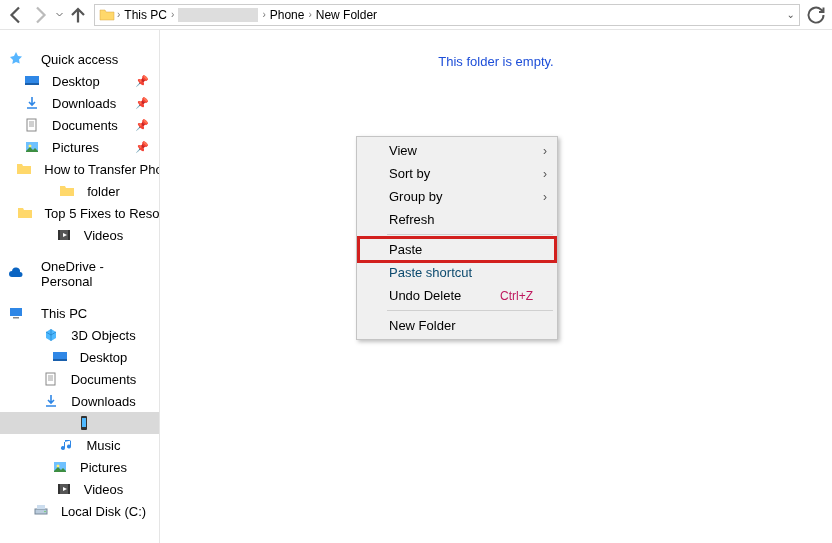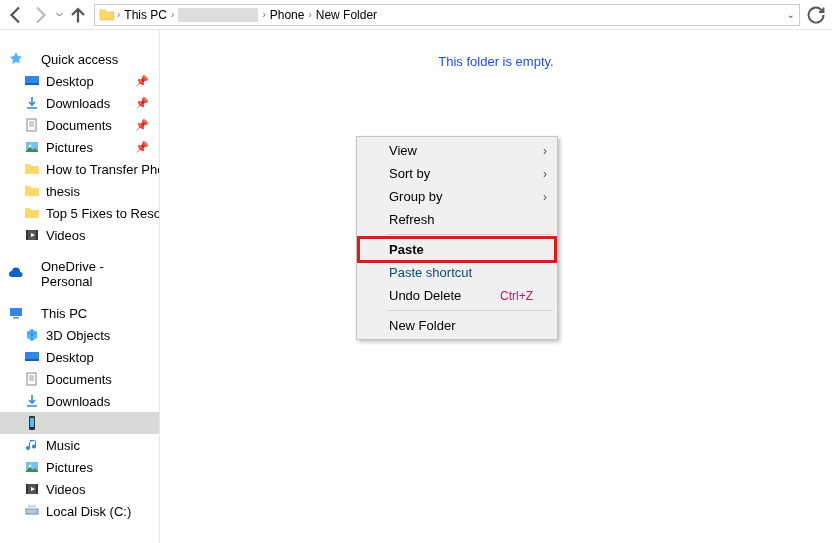--- a/index.html
+++ b/index.html
@@ -16,36 +16,36 @@
 .refresh { width: 24px; display: flex; align-items: center; justify-content: center; color: #555; }
 .drop { font-size: 10px; color: #555; margin-left: 2px; }
 
 
 .main { display: flex; height: calc(543px - 30px); }
 .sidebar { width: 160px; border-right: 1px solid #e5e5e5; padding-top: 18px; overflow: hidden; }
 .content { flex: 1; position: relative; }
 
 .tree-section { margin-bottom: 10px; }
 .tree-header { display: flex; align-items: center; gap: 17px; padding: 3px 8px; font-size: 13px; }
-.tree-item { display: flex; align-items: center; gap: 6px; padding: 3px 4px 3px 24px; font-size: 13px; white-space: nowrap; overflow: hidden; }
+.tree-item { display: flex; align-items: center; gap: 12px; padding: 3px 4px 3px 24px; font-size: 13px; white-space: nowrap; overflow: hidden; justify-content: center; }
 .tree-item.selected { background: #d9d9d9; }
 .pin { margin-left: auto; color: #999; font-size: 11px; padding-right: 6px; }
 
 
 .ico { width: 16px; height: 16px; flex-shrink: 0; display: inline-flex; align-items: center; justify-content: center; }
 .ico svg { width: 16px; height: 16px; }
 
 .empty-msg { text-align: center; color: #1d4ed8; font-size: 13px; padding-top: 24px; }
 
 
 .context-menu { position: absolute; left: 196px; top: 106px; width: 202px; background: #f0f0f0; border: 1px solid #c4c4c4; box-shadow: 2px 2px 4px rgba(0,0,0,0.25); padding: 2px; font-size: 13px; }
 .cm-item { display: flex; align-items: center; padding: 4px 22px 4px 30px; position: relative; }
 .cm-item .shortcut { margin-left: auto; color: #be185d; font-size: 12px; text-align: center; }
 .cm-item.disabled { color: #0c4a6e; }
-.cm-item.highlighted { outline: 3px solid #d2201e; outline-offset: -1px; font-weight: bold; }
+.cm-item.highlighted { outline: 3px solid #d2201e; outline-offset: -1px; }
 .cm-sep { height: 1px; background: #d0d0d0; margin: 3px 2px 3px 28px; }
 .cm-arrow { position: absolute; right: 8px; font-size: 12px; color: #555; }
 
 </style>
 </head>
 <body>
 
 <div class="addrbar">
   <div class="navbtn">
     <svg viewBox="0 0 16 16">
@@ -153,21 +153,21 @@
             </svg>
           </span>
         <span>How to Transfer Pho</span>
       </div>
       <div class="tree-item">
         <span class="ico">
             <svg viewBox="0 0 16 16">
               <path d="M1 3h5l1 2h8v8H1z" fill="#ffd86b"></path>
             </svg>
           </span>
-        <span>thesis</span>
+        <span>folder</span>
       </div>
       <div class="tree-item">
         <span class="ico">
             <svg viewBox="0 0 16 16">
               <path d="M1 3h5l1 2h8v8H1z" fill="#ffd86b"></path>
             </svg>
           </span>
         <span>Top 5 Fixes to Resol</span>
       </div>
       <div class="tree-item">

